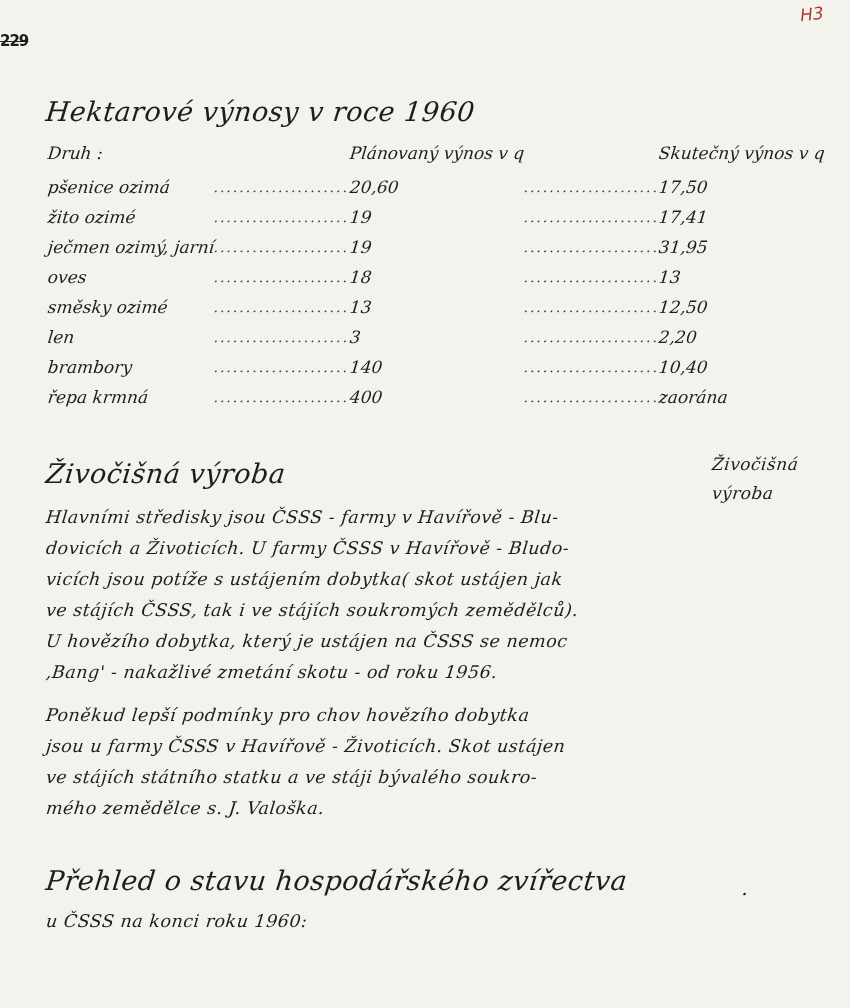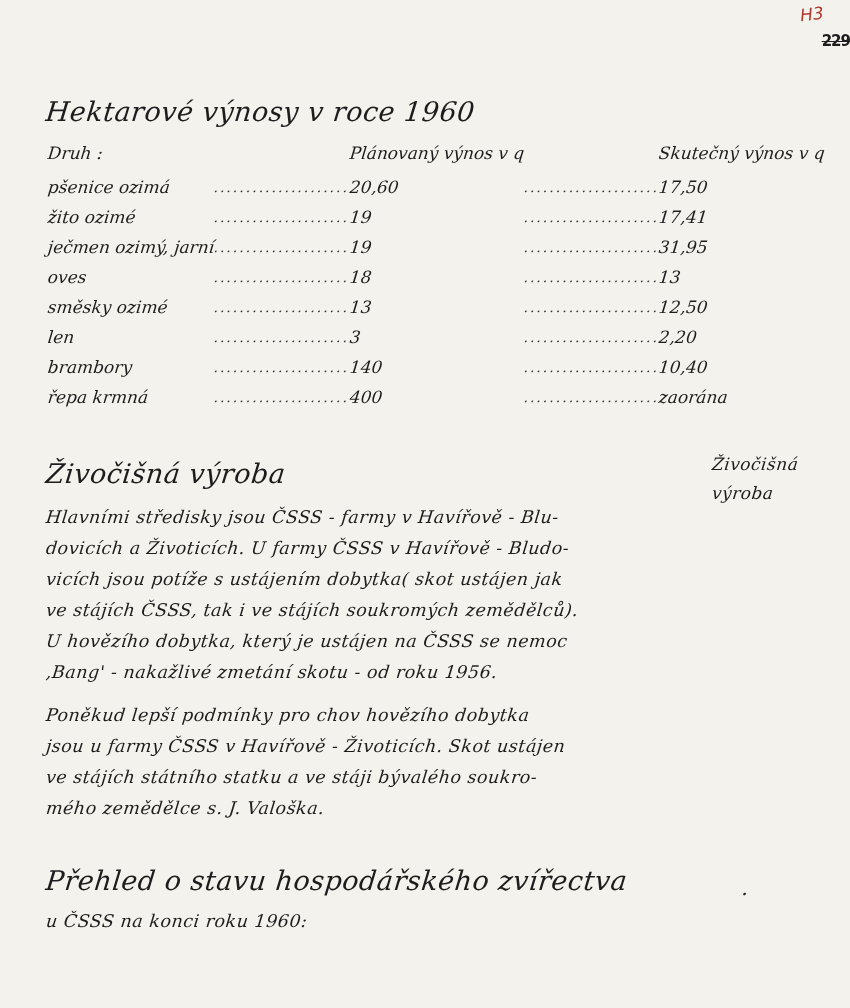--- a/index.html
+++ b/index.html
@@ -37,21 +37,21 @@
     font-size: 17px;
     color: #b03a2e;
     font-style: italic;
     transform: rotate(-6deg);
   }
   .page-number {
     position: absolute;
     top: 32px;
     left: 0;
     width: 100%;
-    text-align: right;
+    text-align: left;
     font-family: "DejaVu Sans", sans-serif;
     font-weight: bold;
     font-size: 15px;
     letter-spacing: -1px;
   }
   .page-number span.strike {
     text-decoration: line-through;
   }
 
   

